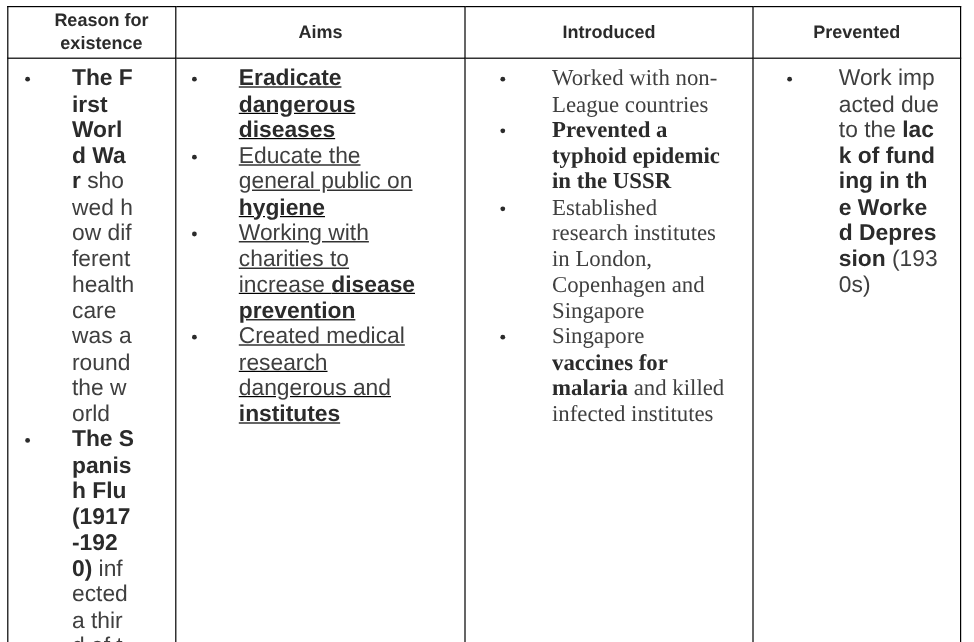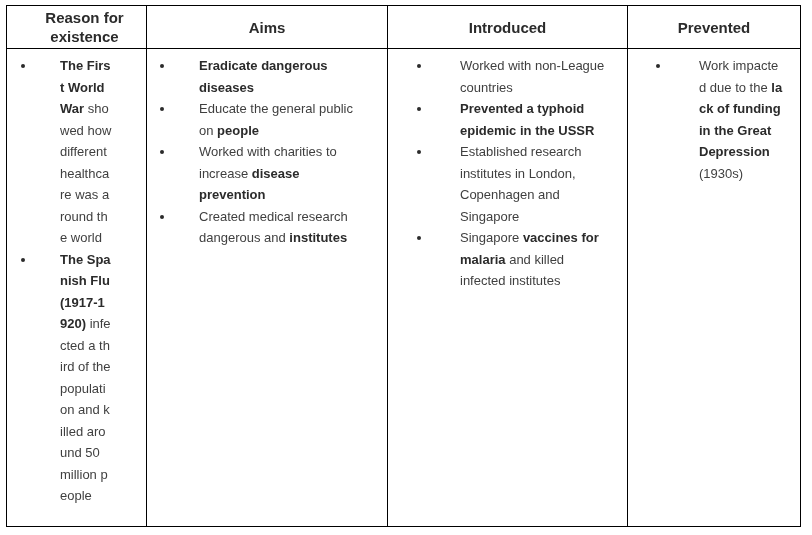--- a/index.html
+++ b/index.html
@@ -66,21 +66,21 @@
   }
 
   ul.bullets {
     list-style: none;
     margin: 0;
     padding: 0;
   }
 
   ul.bullets > li {
     position: relative;
-    font-size: 13px;
+    font-size: 19px;
     line-height: 21.5px;
     color: #3f3f3f;
     margin: 0 0 0 0;
     padding-left: 20px;
   }
 
   ul.bullets > li::before {
     content: "";
     position: absolute;
     left: 6px;
@@ -100,28 +100,30 @@
     word-break: break-all;
     overflow-wrap: anywhere;
   }
   td.cell-col1 ul.bullets > li::before {
     left: -19px;
   }
 
   td.cell-col2 ul.bullets {
     margin-left: 32px;
     width: 185px;
+    text-decoration: underline;
   }
   td.cell-col2 ul.bullets > li::before {
     left: -19px;
   }
 
   td.cell-col3 ul.bullets {
     margin-left: 52px;
     width: 165px;
+    font-family: Liberation Serif, serif;
   }
   td.cell-col3 ul.bullets > li::before {
     left: -23px;
   }
 
   td.cell-col4 ul.bullets {
     margin-left: 51px;
     width: 104px;
   }
   td.cell-col4 ul.bullets > li {
@@ -160,34 +162,34 @@
       <tr class="body-row">
         <td class="cell-col1">
           <ul class="bullets">
               <li><b>The First World War</b><span> showed how different healthcare was around the world</span></li>
               <li><b>The Spanish Flu (1917-1920)</b><span> infected a third of the population and killed around 50 million people</span></li>
             </ul>
         </td>
         <td class="cell-col2">
           <ul class="bullets">
               <li><b>Eradicate dangerous diseases</b></li>
-              <li><span>Educate the general public on </span><b>people</b></li>
-              <li><span>Worked with charities to increase </span><b>disease prevention</b></li>
+              <li><span>Educate the general public on </span><b>hygiene</b></li>
+              <li><span>Working with charities to increase </span><b>disease prevention</b></li>
               <li><span>Created medical research dangerous and </span><b>institutes</b></li>
             </ul>
         </td>
         <td class="cell-col3">
           <ul class="bullets">
               <li><span>Worked with non-League countries</span></li>
               <li><b>Prevented a typhoid epidemic in the USSR</b></li>
               <li><span>Established research institutes in London, Copenhagen and Singapore</span></li>
               <li><span>Singapore </span><b>vaccines for malaria</b><span> and killed infected institutes</span></li>
             </ul>
         </td>
         <td class="cell-col4">
           <ul class="bullets">
-              <li><span>Work impacted due to the </span><b>lack of funding in the Great Depression</b><span> (1930s)</span></li>
+              <li><span>Work impacted due to the </span><b>lack of funding in the Worked Depression</b><span> (1930s)</span></li>
             </ul>
         </td>
       </tr>
     </tbody>
   </table>
 </div>
 
 </body></html>

